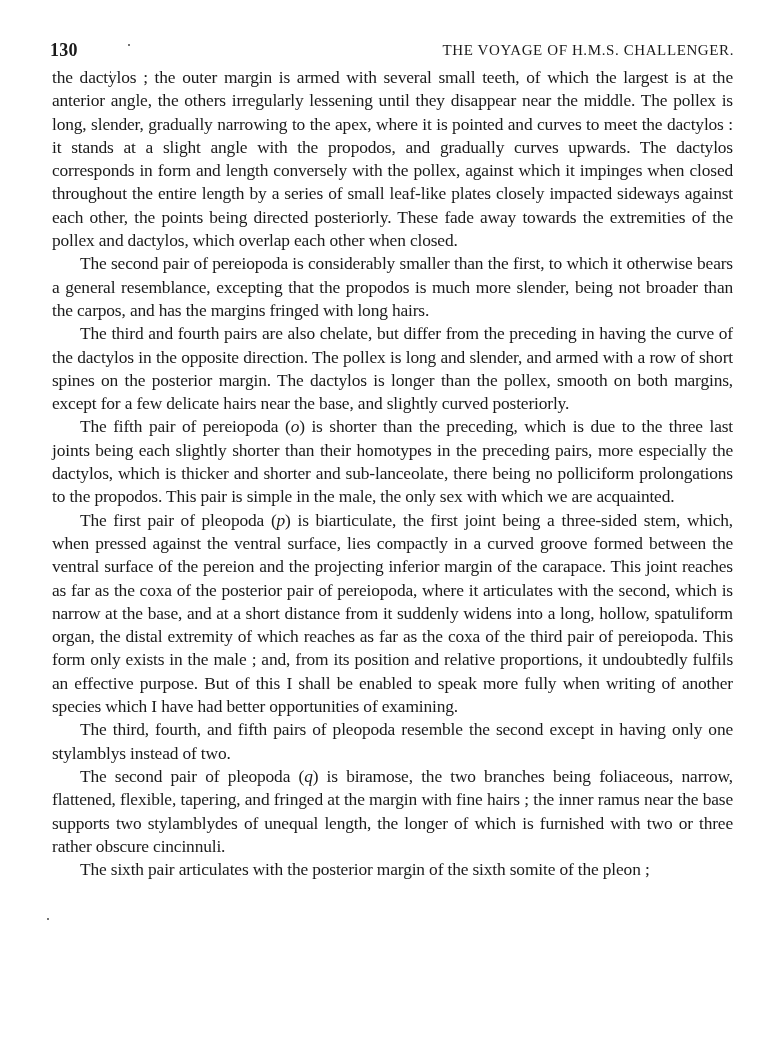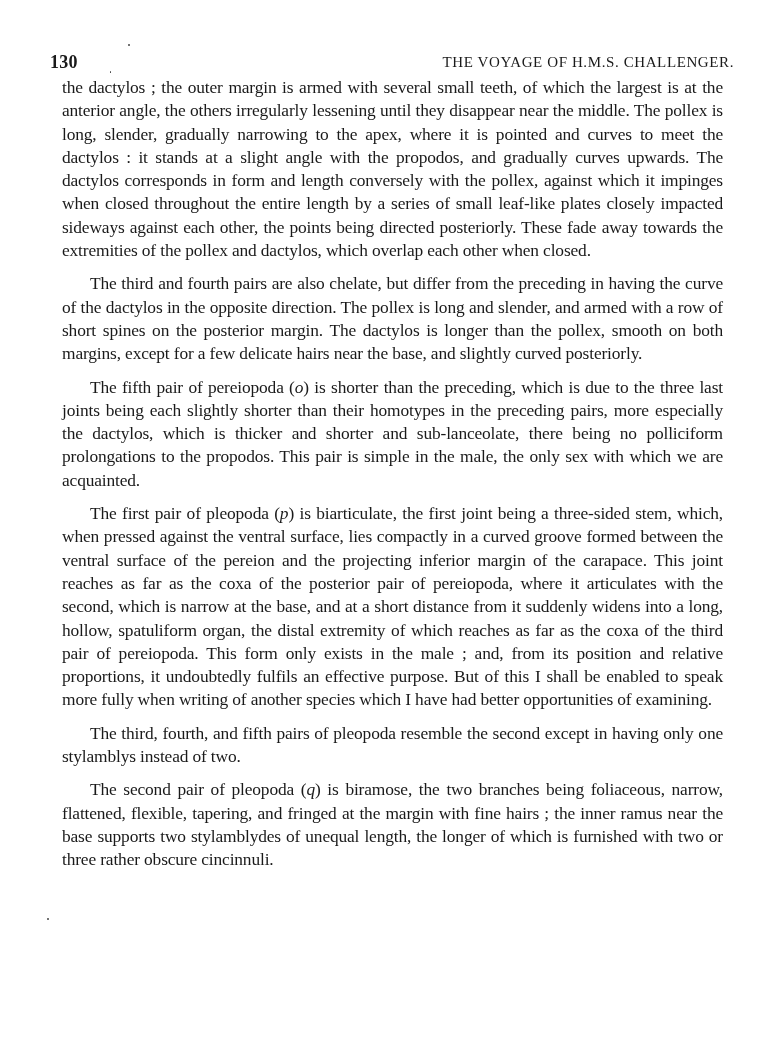--- a/index.html
+++ b/index.html
@@ -19,21 +19,20 @@
       position: absolute;
       left: 0; top: 0;
       width: 776px; height: 1050px;
     }
     .running-head {
       position: absolute;
       top: 40px;
       left: 50px;
       width: 684px;
       height: 24px;
-      margin-top: 12px;
     }
     .page-number {
       position: absolute;
       left: 0;
       top: 0;
       font-size: 18px;
       font-weight: bold;
       letter-spacing: 0.2px;
     }
     .running-title {
@@ -58,21 +57,21 @@
       left: 52px;
       width: 681px;
       font-size: 17.4px;
       line-height: 23.3px;
       text-align: justify;
       text-align-last: auto;
       letter-spacing: -0.15px;
       word-spacing: 0px;
     }
     .body-text p {
-      margin: 10px;
+      margin: 0;
       padding: 0;
       text-indent: 28px;
     }
     .body-text p.cont {
       text-indent: 0;
     }
     .ital { font-style: italic; }
   </style>
 </head>
 <body>
@@ -84,26 +83,28 @@
     <span class="running-title">THE VOYAGE OF H.M.S. CHALLENGER.</span>
   </div>
 
   <span class="speck" style="left:128px; top:44px;"></span>
   <span class="speck" style="left:110px; top:71px; width:1px; height:2px;"></span>
   <span class="speck" style="left:47px; top:918px; width:2px; height:2px;"></span>
 
   <div class="body-text">
     <p class="cont">the dactylos ; the outer margin is armed with several small teeth, of which the largest is at the anterior angle, the others irregularly lessening until they disappear near the middle.   The pollex is long, slender, gradually narrowing to the apex, where it is pointed and curves to meet the dactylos : it stands at a slight angle with the propodos, and gradually curves upwards.   The dactylos corresponds in form and length conversely with the pollex, against which it impinges when closed throughout the entire length by a series of small leaf-like plates closely impacted sideways against each other, the points being directed posteriorly.   These fade away towards the extremities of the pollex and dactylos, which overlap each other when closed.</p>
 
+    <p>The second pair of pereiopoda is considerably smaller than the first, to which it otherwise bears a general resemblance, excepting that the propodos is much more slender, being not broader than the carpos, and has the margins fringed with long hairs.</p>
 
     <p>The third and fourth pairs are also chelate, but differ from the preceding in having the curve of the dactylos in the opposite direction.   The pollex is long and slender, and armed with a row of short spines on the posterior margin.   The dactylos is longer than the pollex, smooth on both margins, except for a few delicate hairs near the base, and slightly curved posteriorly.</p>
 
     <p><span>The fifth pair of pereiopoda (</span><span class="ital">o</span><span>) is shorter than the preceding, which is due to the three last joints being each slightly shorter than their homotypes in the preceding pairs, more especially the dactylos, which is thicker and shorter and sub-lanceolate, there being no polliciform prolongations to the propodos.   This pair is simple in the male, the only sex with which we are acquainted.</span></p>
 
     <p><span>The first pair of pleopoda (</span><span class="ital">p</span><span>) is biarticulate, the first joint being a three-sided stem, which, when pressed against the ventral surface, lies compactly in a curved groove formed between the ventral surface of the pereion and the projecting inferior margin of the carapace.   This joint reaches as far as the coxa of the posterior pair of pereiopoda, where it articulates with the second, which is narrow at the base, and at a short distance from it suddenly widens into a long, hollow, spatuliform organ, the distal extremity of which reaches as far as the coxa of the third pair of pereiopoda.   This form only exists in the male ; and, from its position and relative proportions, it undoubtedly fulfils an effective purpose.   But of this I shall be enabled to speak more fully when writing of another species which I have had better opportunities of examining.</span></p>
 
     <p>The third, fourth, and fifth pairs of pleopoda resemble the second except in having only one stylamblys instead of two.</p>
 
     <p><span>The second pair of pleopoda (</span><span class="ital">q</span><span>) is biramose, the two branches being foliaceous, narrow, flattened, flexible, tapering, and fringed at the margin with fine hairs ;  the inner ramus near the base supports two stylamblydes of unequal length, the longer of which is furnished with two or three rather obscure cincinnuli.</span></p>
 
+    <p>The sixth pair articulates with the posterior margin of the sixth somite of the pleon ;</p>
   </div>
 
 </div>
 
 </body></html>

